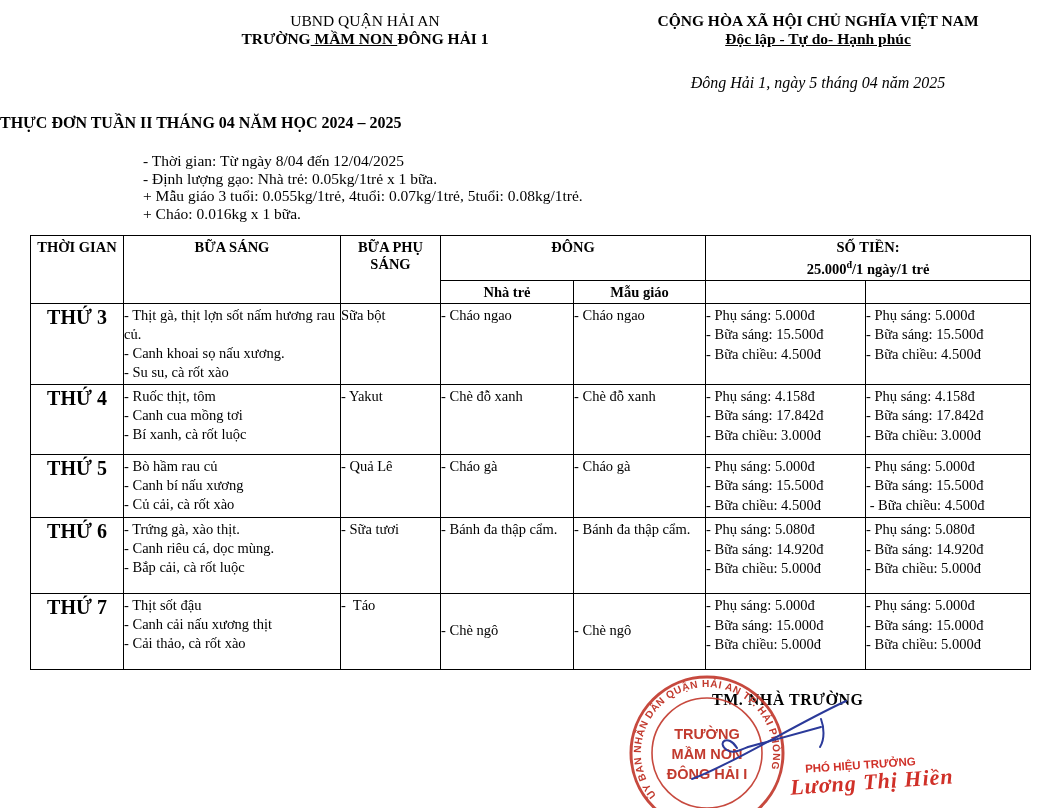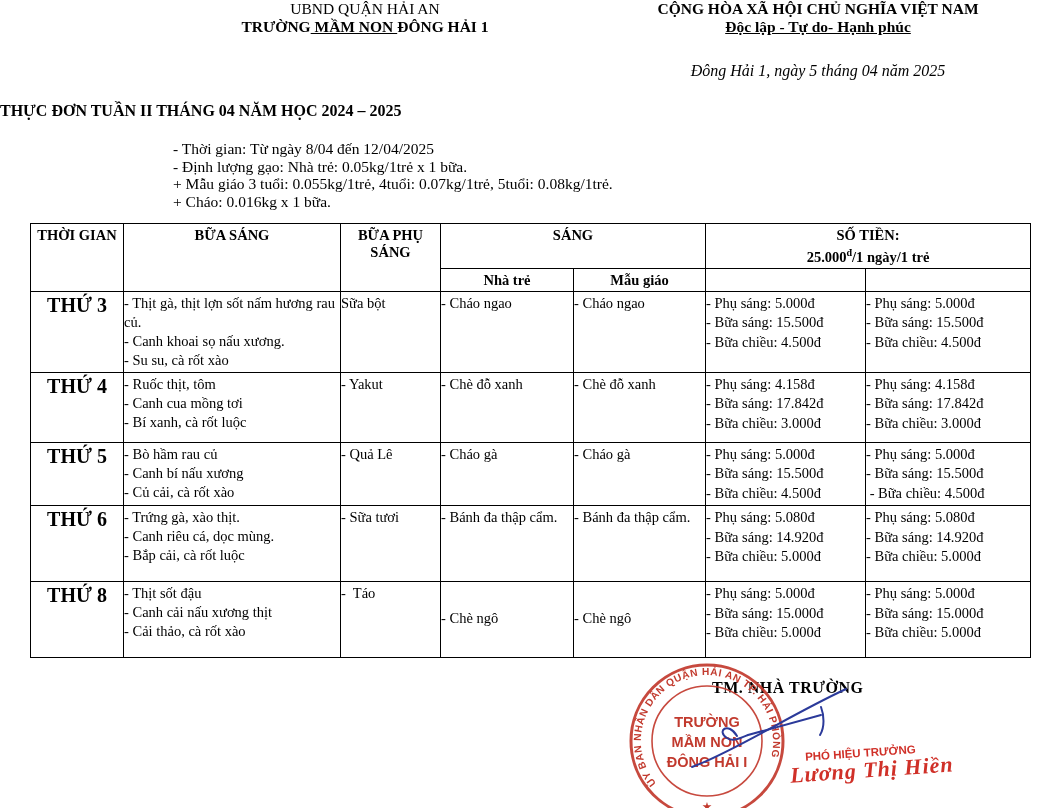--- a/index.html
+++ b/index.html
@@ -8,20 +8,21 @@
     width: 1052px; height: 808px;
     font-family: "Liberation Serif", "DejaVu Serif", serif;
     color: #000;
     position: relative;
     overflow: hidden;
   }
 
   
   .letterhead {
     display: flex;
+    padding-top: 12px;
   }
   .lh-left {
     width: 470px;
     margin-left: 130px;
     text-align: center;
     line-height: 18px;
     font-size: 15.5px;
   }
   .lh-left .org { font-weight: normal; }
   .lh-left .school { font-weight: bold; }
@@ -47,21 +48,21 @@
     text-align: left;
     font-weight: bold;
     font-size: 16px;
     margin-top: 22px;
   }
   .notes {
     margin: 20px 0 0 143px;
     font-size: 15.5px;
     line-height: 17.5px;
   }
-  .notes div { white-space: pre-wrap; margin-left: 30px; }
+  .notes div { white-space: pre-wrap; }
 
   
   table.menu {
     border-collapse: collapse;
     margin: 13px 0 0 30px;
     width: 1000px;
     table-layout: fixed;
     font-size: 14.5px;
   }
   table.menu th, table.menu td {
@@ -179,21 +180,21 @@
     <col style="width:133px">
       <col style="width:132px">
       <col style="width:160px">
       <col style="width:165px">
   </colgroup>
   <thead>
     <tr class="h1">
       <th rowspan="2">THỜI GIAN</th>
       <th rowspan="2">BỮA SÁNG</th>
       <th rowspan="2">BỮA PHỤ SÁNG</th>
-      <th colspan="2">SÁNG</th>
+      <th colspan="2">ĐÔNG</th>
       <th colspan="2">
         <div>SỐ TIỀN:</div>
         <div><span>25.000</span><sup class="dong">đ</sup><span>/1 ngày/1 trẻ</span></div>
       </th>
     </tr>
     <tr class="h2">
       <th>Nhà trẻ</th>
       <th>Mẫu giáo</th>
       <th></th>
       <th></th>
@@ -311,21 +312,21 @@
           <div class="line">- Bữa chiều: 5.000đ</div>
         </td>
         <td class="cell-money">
           <div class="line">- Phụ sáng: 5.080đ</div>
           <div class="line">- Bữa sáng: 14.920đ</div>
           <div class="line">- Bữa chiều: 5.000đ</div>
         </td>
       </tr>
       <tr>
         <td class="cell-day">
-          <div class="line">THỨ 8</div>
+          <div class="line">THỨ 7</div>
         </td>
         <td class="cell-breakfast">
           <div class="line">- Thịt sốt đậu</div>
           <div class="line">- Canh cải nấu xương thịt</div>
           <div class="line">- Cải thảo, cà rốt xào</div>
         </td>
         <td class="cell-snack">
           <div class="line">-  Táo</div>
         </td>
         <td class="cell-chieu">

